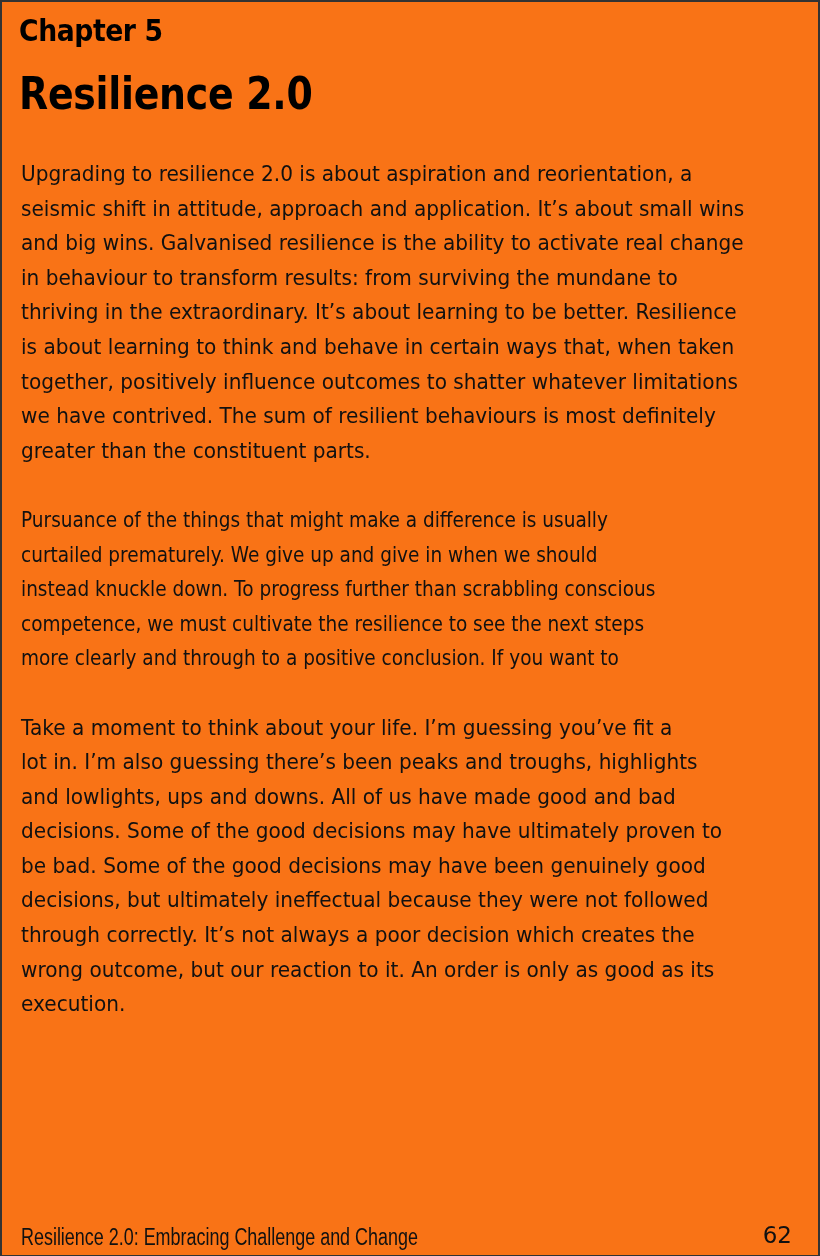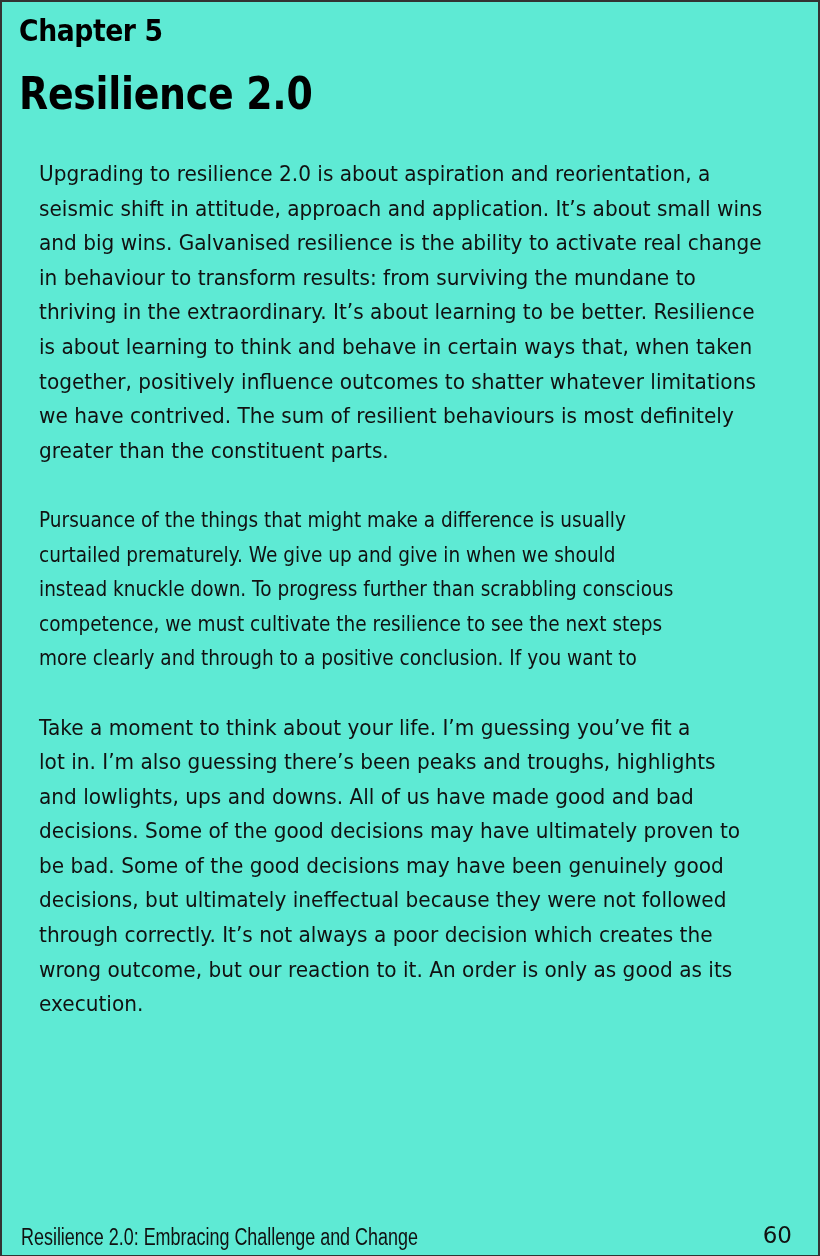--- a/index.html
+++ b/index.html
@@ -5,21 +5,21 @@
   html, body { margin: 0; padding: 0; background: #ffffff; }
   body { width: 820px; height: 1256px; overflow: hidden; }
   .page {
     position: relative;
     width: 820px; height: 1256px;
     box-sizing: border-box;
     border-top: 2px solid #333;
     border-left: 2px solid #333;
     border-right: 2px solid #333;
     border-bottom: 1px solid #333;
-    background: #5eead4;
+    background: #f97316;
     color: #111;
   }
   .chapter-label {
     position: absolute; left: 17px; top: 10px;
     font-family: "DejaVu Sans", sans-serif;
     font-weight: bold;
     font-size: 31px;
     letter-spacing: -0.5px;
     transform: scaleX(0.86); transform-origin: left top;
     color: #000;
@@ -29,21 +29,21 @@
     position: absolute; left: 17px; top: 66px;
     font-family: "DejaVu Sans", sans-serif;
     font-weight: bold;
     font-size: 44px;
     letter-spacing: -0.3px;
     transform: scaleX(0.86); transform-origin: left top;
     color: #000;
     white-space: nowrap;
   }
   .body-text {
-    position: absolute; left: 37px; top: 155px; right: 10px;
+    position: absolute; left: 19px; top: 155px; right: 10px;
     font-family: "DejaVu Sans", sans-serif;
     font-size: 21.5px;
     line-height: 34.6px;
     color: #111;
   }
   .para { margin: 0 0 34.6px 0; }
   .line {
     display: block;
     white-space: nowrap;
     transform: scaleX(0.935); transform-origin: left center;
@@ -97,14 +97,14 @@
       <span class="line">decisions. Some of the good decisions may have ultimately proven to</span>
       <span class="line">be bad. Some of the good decisions may have been genuinely good</span>
       <span class="line">decisions, but ultimately ineffectual because they were not followed</span>
       <span class="line">through correctly. It’s not always a poor decision which creates the</span>
       <span class="line">wrong outcome, but our reaction to it. An order is only as good as its</span>
       <span class="line">execution.</span>
     </div>
   </div>
 
   <div class="footer-title">Resilience 2.0: Embracing Challenge and Change</div>
-  <div class="page-number">60</div>
+  <div class="page-number">62</div>
 </div>
 
 </body></html>

